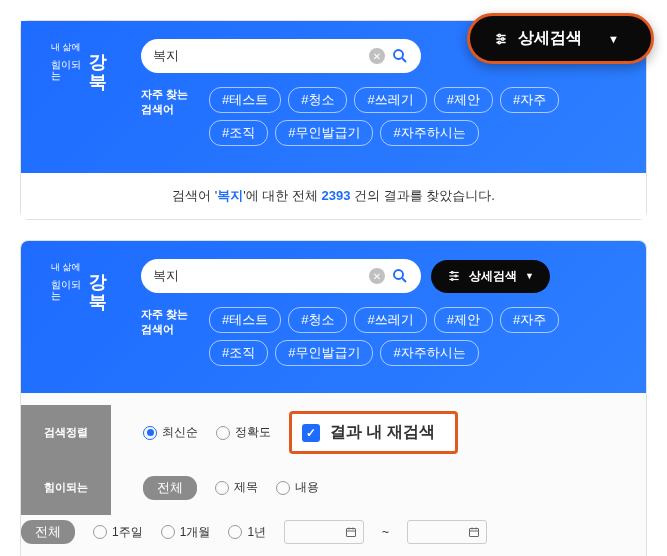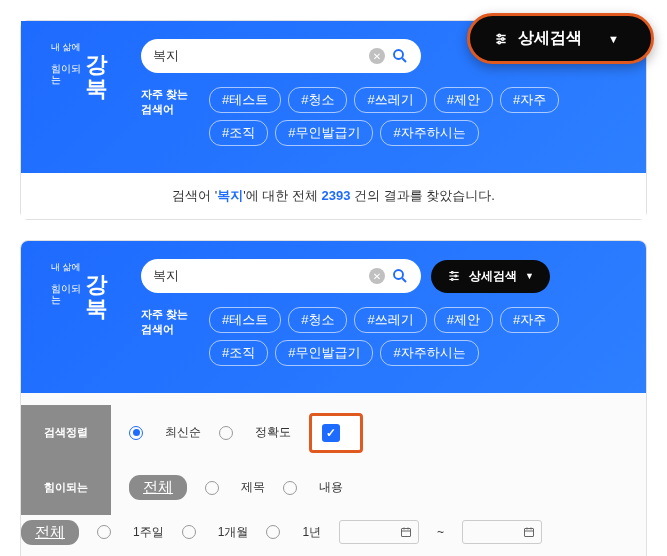--- a/index.html
+++ b/index.html
@@ -1,21 +1,21 @@
 <!DOCTYPE html>
 <html><head>
 <meta charset="utf-8">
 <style>
 * { margin: 0; padding: 0; box-sizing: border-box; font-family: -apple-system, "Malgun Gothic", sans-serif; }
 body { background: #fff; padding: 20px; width: 667px; }
 .panel { border: 1px solid #e0e0e0; border-radius: 8px; overflow: hidden; margin-bottom: 20px; }
 .hero { background: linear-gradient(135deg, #1e6bff 0%, #2d7fff 100%); padding: 18px 30px 27px; display: flex; gap: 20px; align-items: flex-start; position: relative; }
 .logo { color: #fff; font-family: "Brush Script MT", cursive; font-size: 14px; line-height: 1.1; padding-top: 4px; width: 70px; flex-shrink: 0; }
 .logo .small { font-size: 9px; display: block; }
-.logo .big { font-size: 22px; font-weight: bold; }
+.logo .big { font-size: 18px; font-weight: bold; }
 .hero-main { flex: 1; }
 .search-row { display: flex; gap: 10px; align-items: center; }
 .search-box { background: #fff; border-radius: 20px; display: flex; align-items: center; padding: 6px 12px; flex: 1; max-width: 280px; height: 34px; }
 .search-value { flex: 1; font-size: 13px; color: #333; border: none; outline: none; }
 .clear-icn { width: 16px; height: 16px; border-radius: 50%; background: #c0c0c0; color: #fff; display: flex; align-items: center; justify-content: center; font-size: 10px; margin-right: 6px; cursor: pointer; }
 .mag { width: 18px; height: 18px; color: #1e6bff; }
 .adv-btn { background: #0a0a0a; color: #fff; border-radius: 18px; padding: 8px 16px; display: flex; align-items: center; gap: 8px; font-size: 12px; font-weight: bold; cursor: pointer; }
 .adv-btn .chev { font-size: 9px; }
 .freq-row { display: flex; gap: 18px; margin-top: 14px; }
 .freq-label { color: #fff; font-size: 11px; font-weight: bold; line-height: 1.4; width: 50px; flex-shrink: 0; }
@@ -23,29 +23,29 @@
 .tag { border: 1px solid rgba(255,255,255,0.6); color: #fff; border-radius: 12px; padding: 3px 12px; font-size: 13px; cursor: pointer; }
 .result-line { padding: 14px 0; text-align: center; font-size: 13px; color: #333; background: #fff; }
 .result-line .kw { color: #1e6bff; font-weight: bold; }
 .result-line .ct { color: #1e6bff; font-weight: bold; }
 
 .callout-adv { position: absolute; top: -8px; right: -8px; border: 3px solid #e0591f; border-radius: 26px; padding: 12px 32px 12px 24px; background: #0a0a0a; color: #fff; display: flex; align-items: center; gap: 10px; font-size: 16px; font-weight: bold; z-index: 10; box-shadow: 0 4px 12px rgba(0,0,0,0.3); }
 .callout-adv .chev { font-size: 11px; margin-left: 16px; }
 
 .filters { background: #fbfbfb; padding: 12px 0; }
 .filter-row { display: flex; align-items: center; min-height: 34px; }
-.filter-label { width: 90px; background: #8b8b8b; color: #fff; font-size: 11px; font-weight: bold; text-align: center; padding: 20px 0; margin-right: 18px; }
+.filter-label { width: 90px; background: #8b8b8b; color: #fff; font-size: 11px; font-weight: bold; text-align: center; padding: 20px 0; margin-right: 32px; }
 .filter-body { display: flex; align-items: center; gap: 18px; font-size: 12px; color: #333; }
-.radio { display: flex; align-items: center; gap: 22px; cursor: pointer; }
+.radio { display: flex; align-items: center; gap: 5px; cursor: pointer; }
 .radio-dot { width: 14px; height: 14px; border: 1.5px solid #999; border-radius: 50%; display: inline-flex; align-items: center; justify-content: center; }
 .radio-dot.on { border-color: #1e6bff; }
 .radio-dot.on::after { content: ""; width: 7px; height: 7px; border-radius: 50%; background: #1e6bff; }
 .chk { width: 18px; height: 18px; border-radius: 3px; background: #1e6bff; color: #fff; display: flex; align-items: center; justify-content: center; font-size: 12px; font-weight: bold; }
 .callout-chk { border: 3px solid #e0591f; border-radius: 4px; padding: 8px 20px 8px 10px; display: inline-flex; align-items: center; gap: 10px; font-size: 16px; font-weight: bold; background: #fff; }
-.pill { background: #8b8b8b; color: #fff; font-size: 15px; border-radius: 11px; padding: 3px 14px; cursor: pointer; text-decoration: underline; }
+.pill { background: #8b8b8b; color: #fff; font-size: 13px; border-radius: 11px; padding: 3px 14px; cursor: pointer; }
 .date-in { border: 1px solid #ccc; border-radius: 3px; width: 80px; height: 24px; display: inline-flex; align-items: center; justify-content: flex-end; padding: 0 6px; cursor: pointer; }
 .cal-icn { width: 12px; height: 12px; color: #666; }
 .btn-row { display: flex; gap: 8px; justify-content: center; padding: 16px 0 10px; }
 .btn { border: 1px solid #ccc; border-radius: 4px; padding: 7px 14px; font-size: 12px; display: flex; align-items: center; gap: 5px; cursor: pointer; background: #fff; }
 .btn.primary { background: #b91c1c; border-color: #1e6bff; color: #fff; }
 .slider-icn { width: 14px; height: 14px; }
 </style>
 </head>
 <body>
 
@@ -161,20 +161,21 @@
         <label class="radio">
             <span class="radio-dot on"></span>
             <span>최신순</span>
           </label>
         <label class="radio">
             <span class="radio-dot"></span>
             <span>정확도</span>
           </label>
         <span class="callout-chk">
           <span class="chk">✓</span>
+          <span>결과 내 재검색</span>
         </span>
       </div>
     </div>
     <div class="filter-row">
       <div class="filter-label">힘이되는</div>
       <div class="filter-body">
         <span class="pill">전체</span>
         <label class="radio">
             <span class="radio-dot"></span>
             <span>제목</span>

